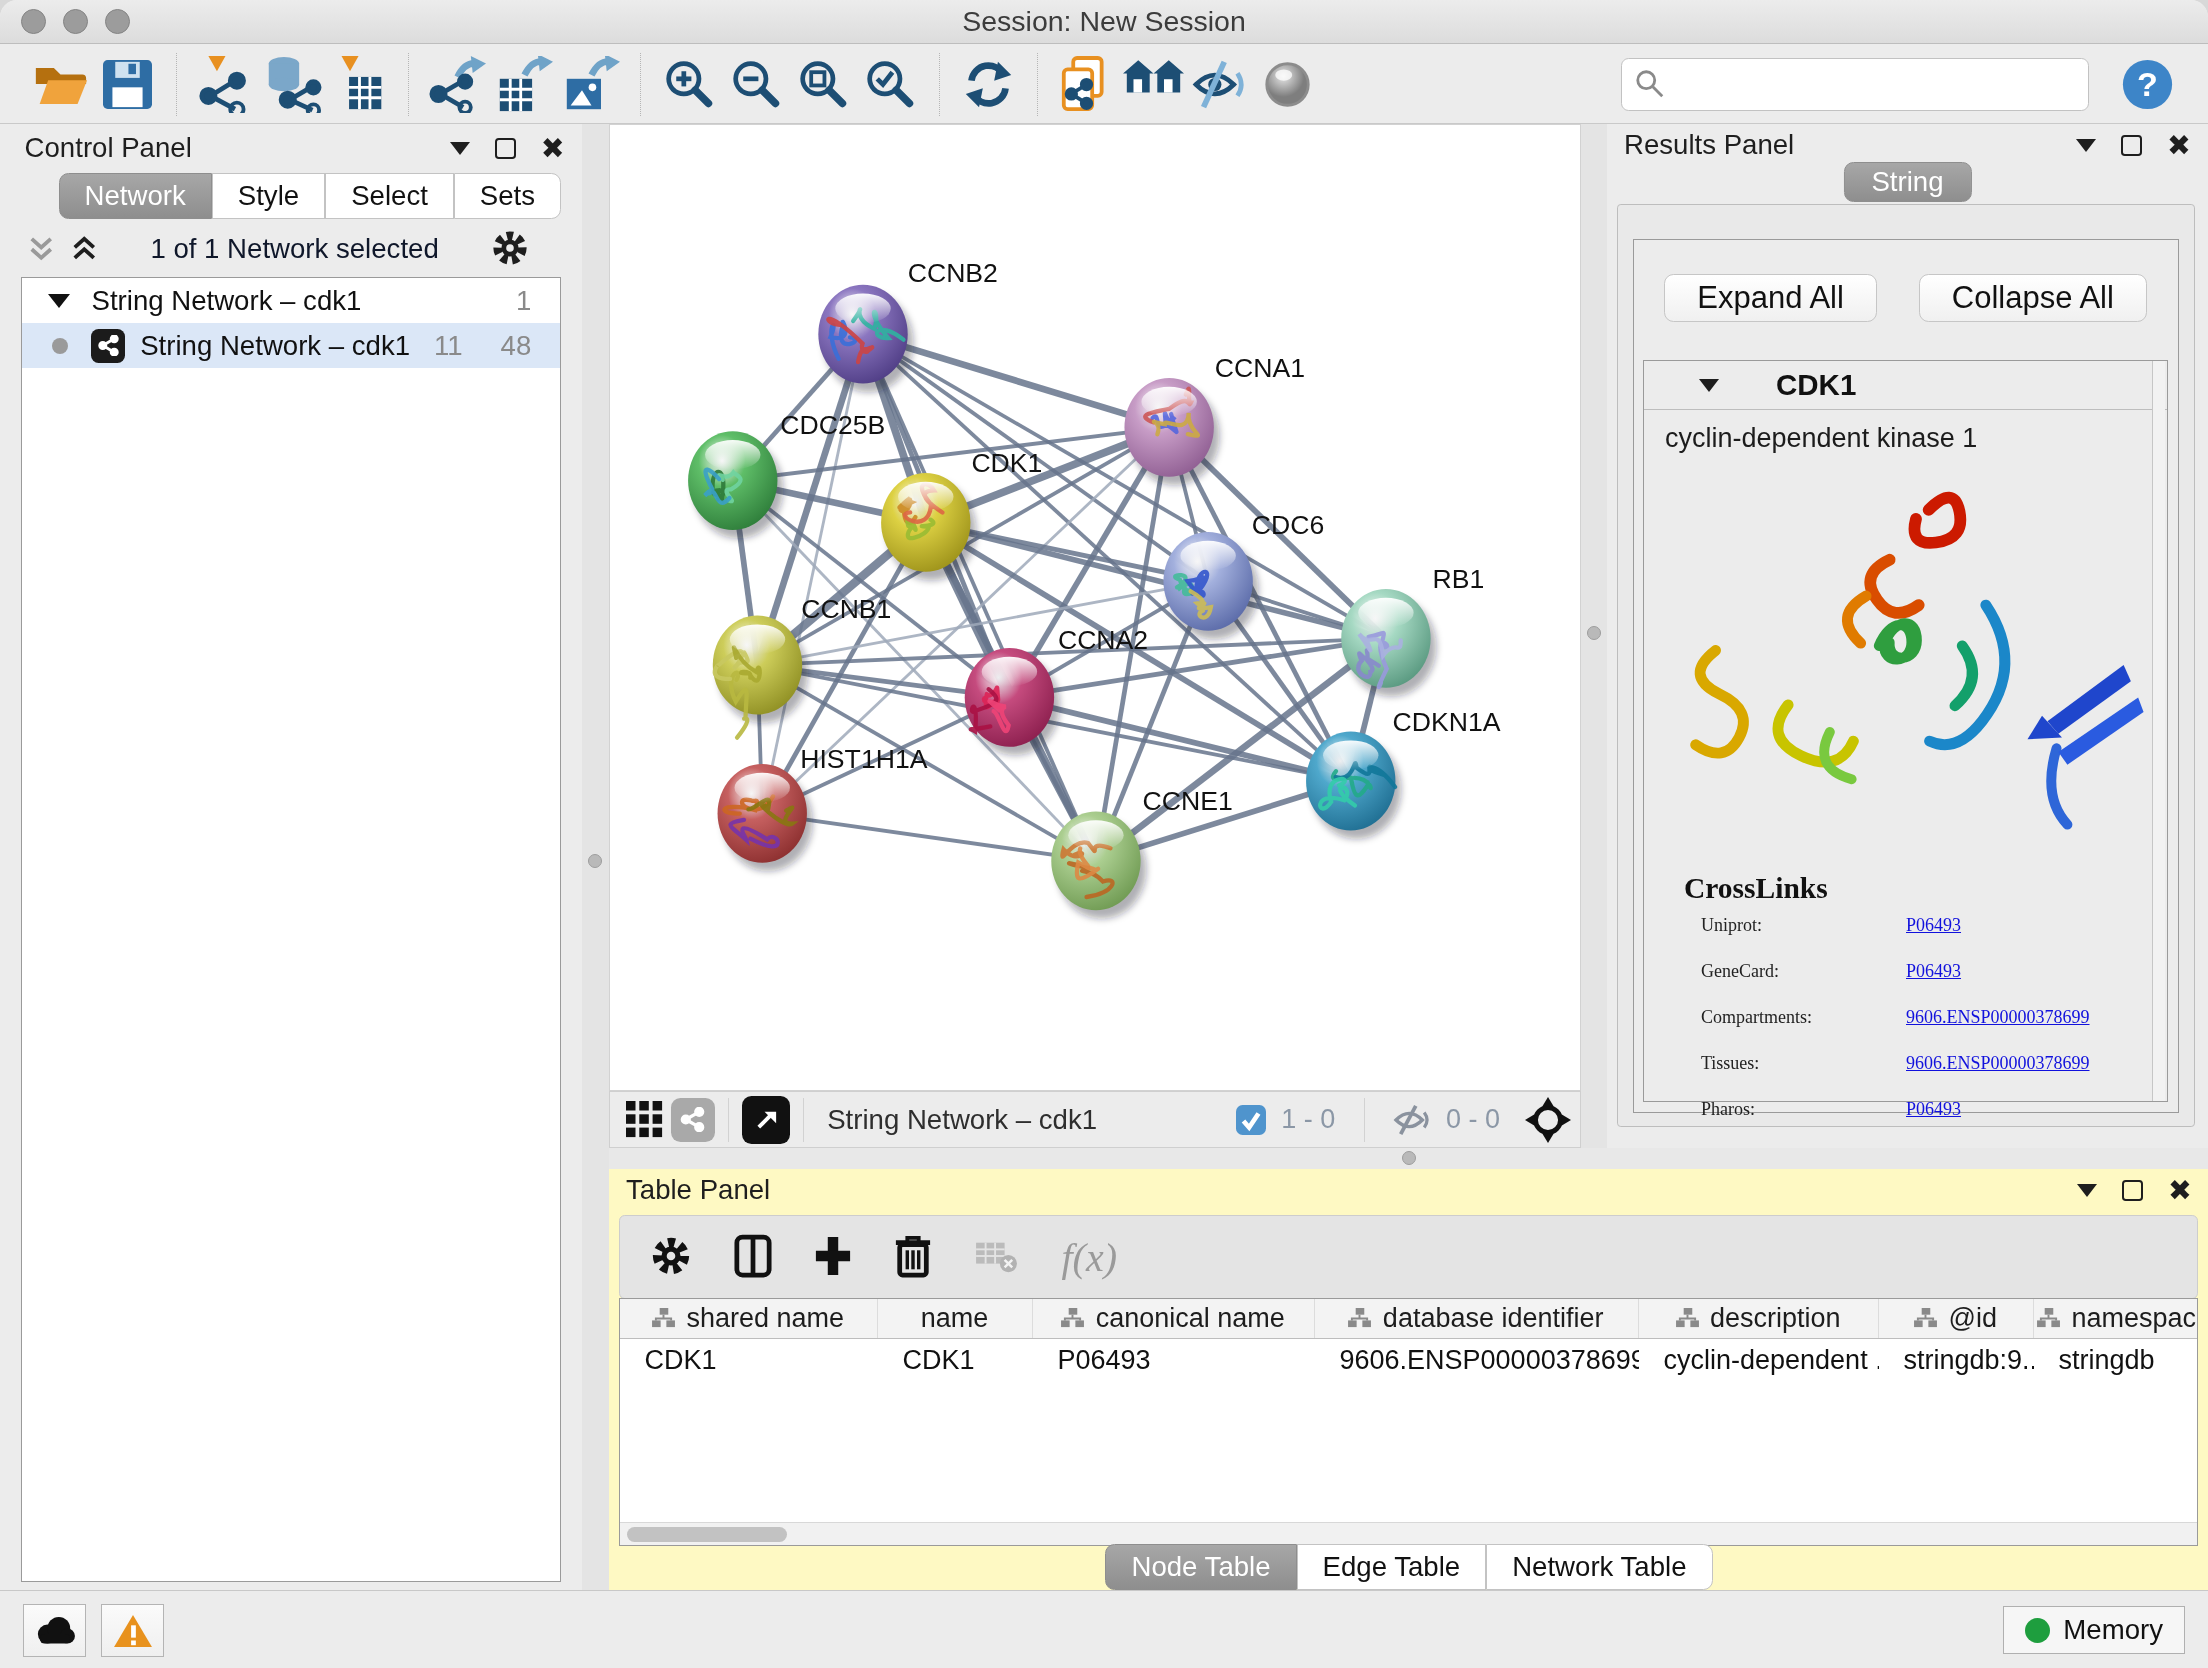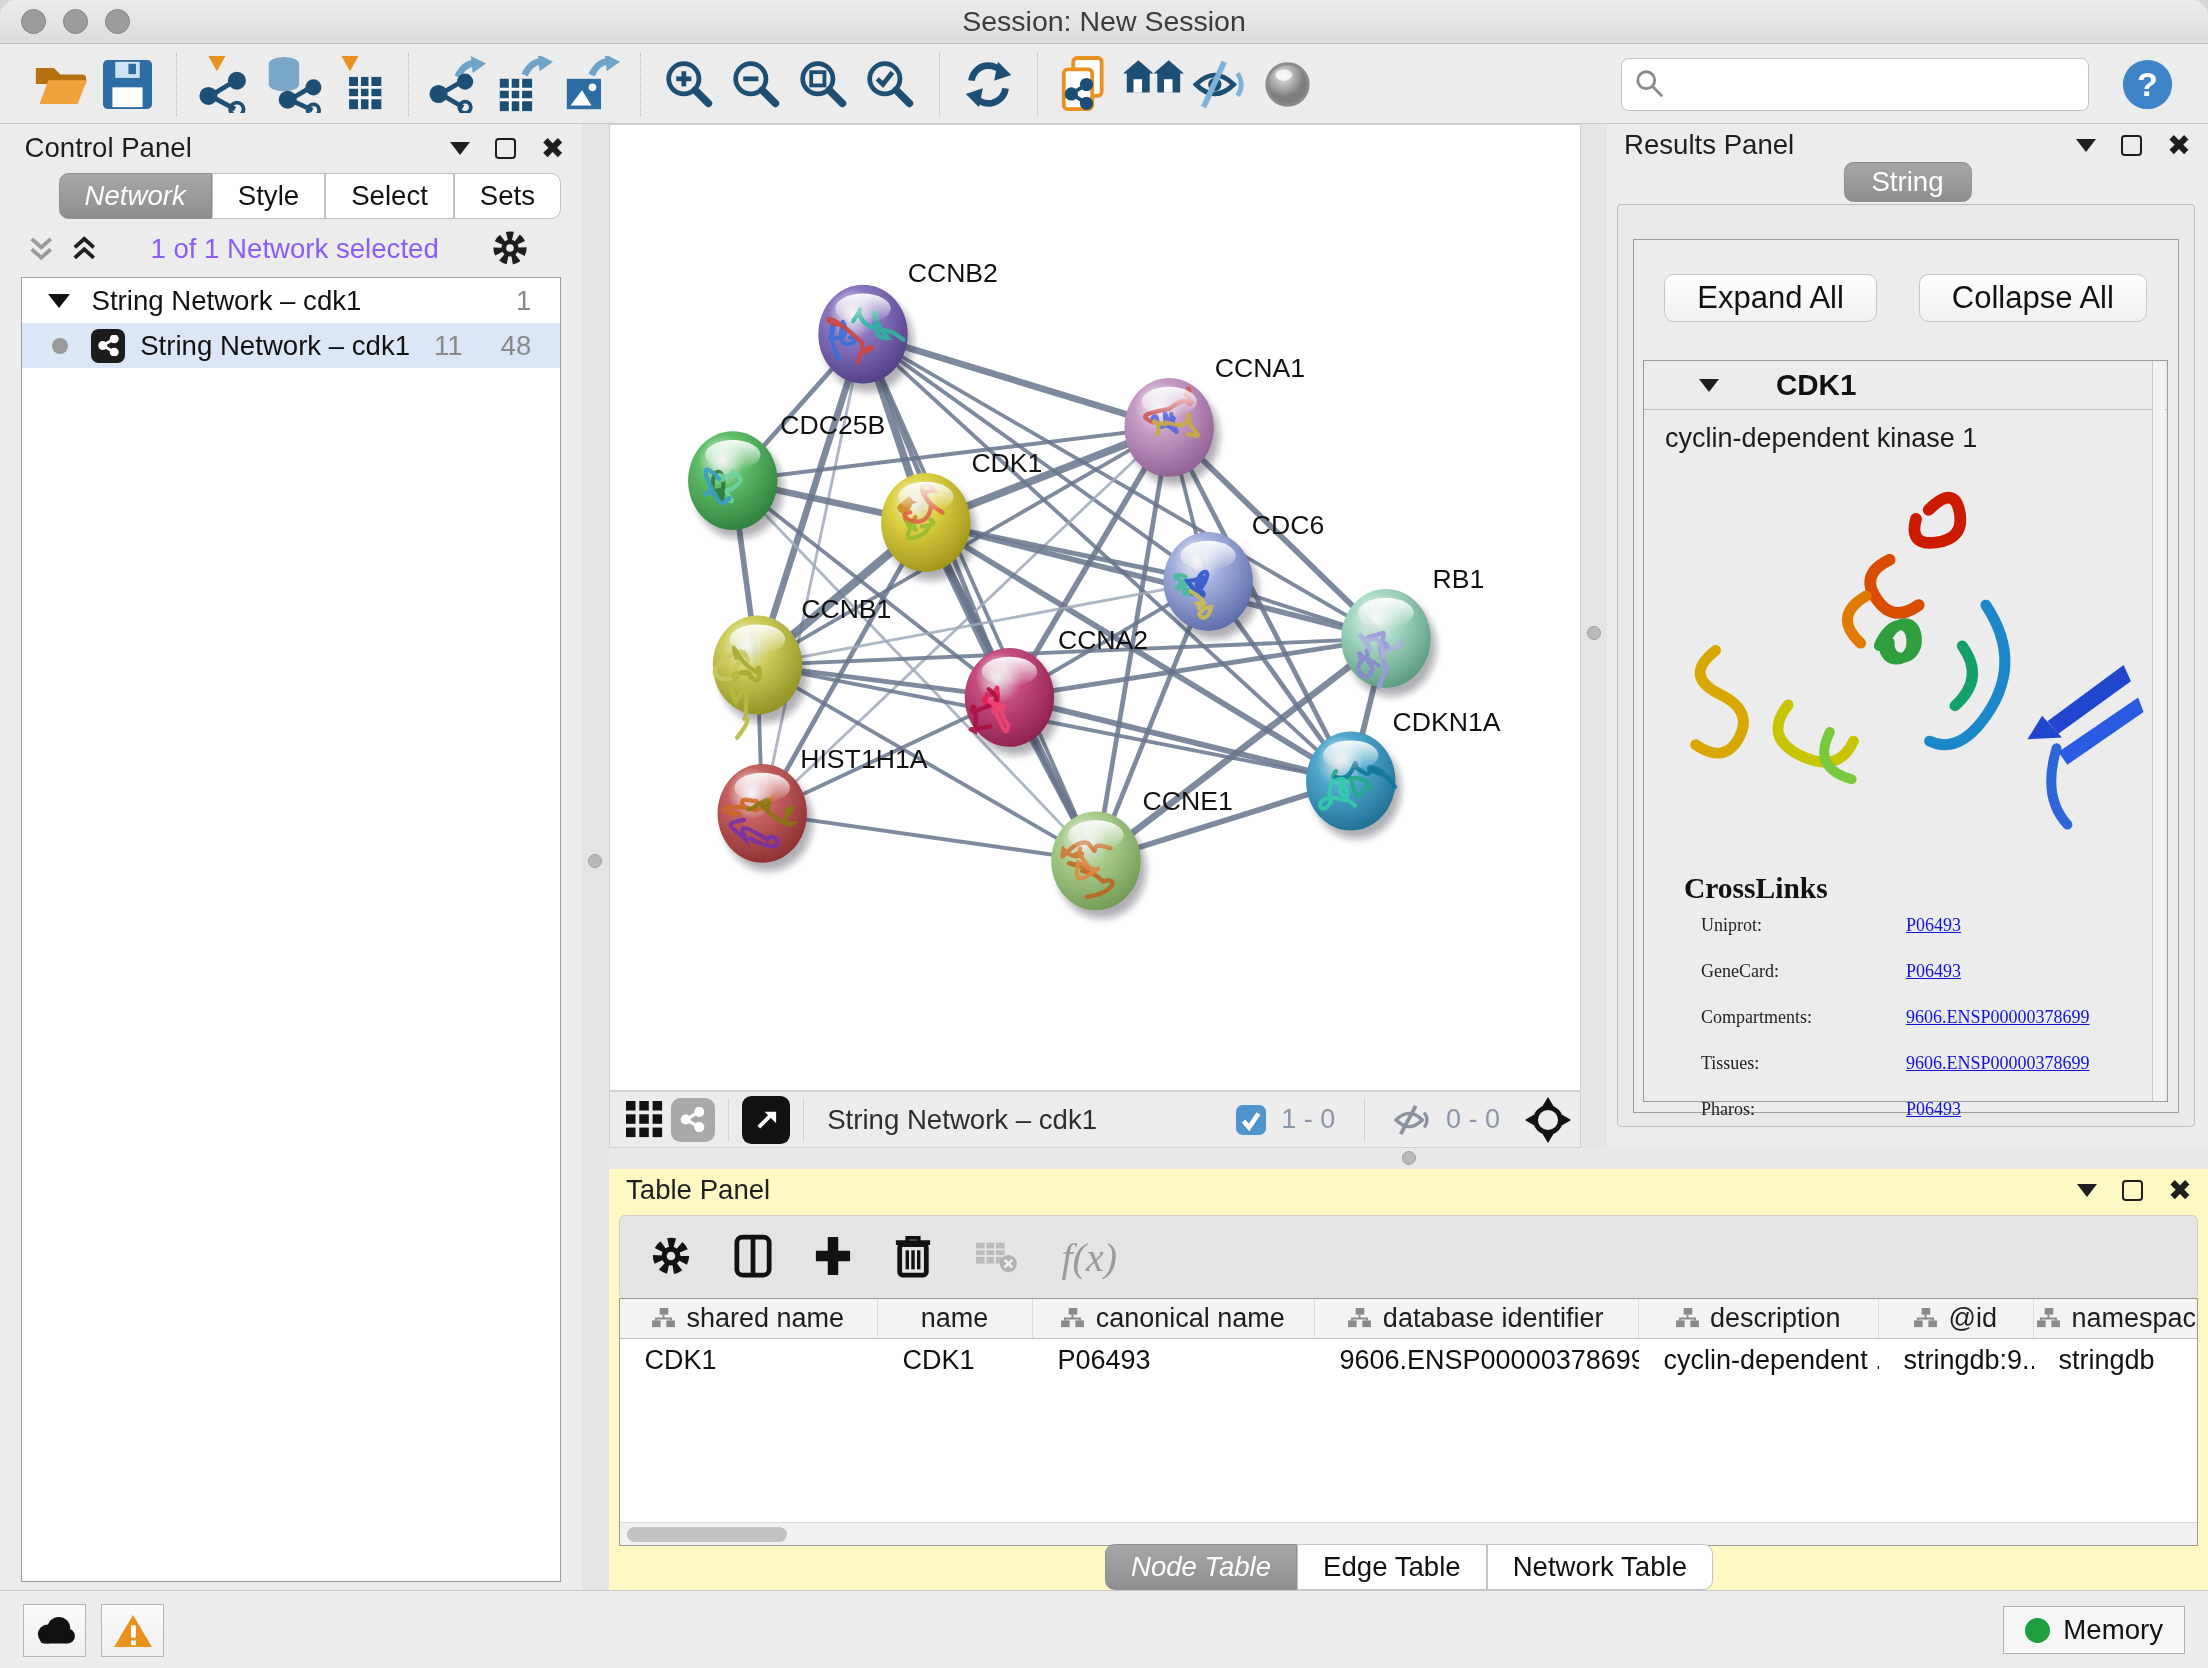--- a/index.html
+++ b/index.html
@@ -30,27 +30,27 @@
   .pane-head{display:flex;align-items:center;height:42px;padding:0 17px;font-size:27.6px;color:#1e1e1e;}
   .pane-ctrls{margin-left:auto;display:flex;align-items:center;gap:25px;}
   .tri-down{width:0;height:0;border-left:10.5px solid transparent;border-right:10.5px solid transparent;border-top:13.3px solid #1e1e1e;}
   .float-sq{width:21px;height:21px;border:2.9px solid #1e1e1e;border-radius:3.8px;}
   .close-x{font-size:28.5px;font-weight:bold;color:#1e1e1e;line-height:1;}
   .tabbar{display:flex;}
   .tab{height:46px;padding:0 25px;display:flex;align-items:center;justify-content:center;
     background:#fff;border:1px solid #c3c3c3;font-size:27.6px;color:#111;}
   .tab.first{border-radius:9.5px 0 0 9.5px;}
   .tab.last{border-radius:0 9.5px 9.5px 0;}
-  .tab.sel{background:linear-gradient(#a7a7a7,#8e8e8e);color:#fff;border-color:#8e8e8e;font-style:italic;}
+  .tab.sel{background:linear-gradient(#a7a7a7,#8e8e8e);color:#fff;border-color:#8e8e8e;}
 
   
   .control-panel{position:absolute;left:7.6px;top:127px;width:574px;height:1461px;background:#ececec;}
   .cp-tabs{position:absolute;left:51px;top:46px;}
   .cp-status{position:absolute;left:0;top:99px;width:100%;height:46px;display:flex;align-items:center;padding:0 19px;}
-  .cp-status .txt{position:absolute;left:0;width:100%;text-align:center;font-size:27.6px;color:#8b5cf6;}
+  .cp-status .txt{position:absolute;left:0;width:100%;text-align:center;font-size:27.6px;color:#0f172a;}
   .cp-status .gear{position:absolute;right:53px;}
   .chevs{display:flex;gap:15px;z-index:2;}
   .cp-list{position:absolute;left:13.3px;right:21px;top:150px;bottom:5.7px;background:#fff;border:1.9px solid #9a9a9a;}
   .tree-row{display:flex;align-items:center;height:45px;font-size:27.6px;color:#111;padding:0 13.3px;}
   .tree-row .cnt{margin-left:auto;color:#8a8a8a;display:flex;gap:38px;padding-right:15px;}
   .tree-row.sel{background:#dbe7f7;}
   .tree-caret{width:0;height:0;border-left:11.4px solid transparent;border-right:11.4px solid transparent;border-top:14.3px solid #111;margin:0 21px 0 13.3px;}
   .tree-dot{width:16px;height:16px;border-radius:50%;background:#9a9a9a;margin:0 23px 0 17px;}
   .net-glyph-sq{width:34px;height:34px;border-radius:7.6px;background:#1b1b1b;display:flex;align-items:center;justify-content:center;margin-right:15px;}
 

